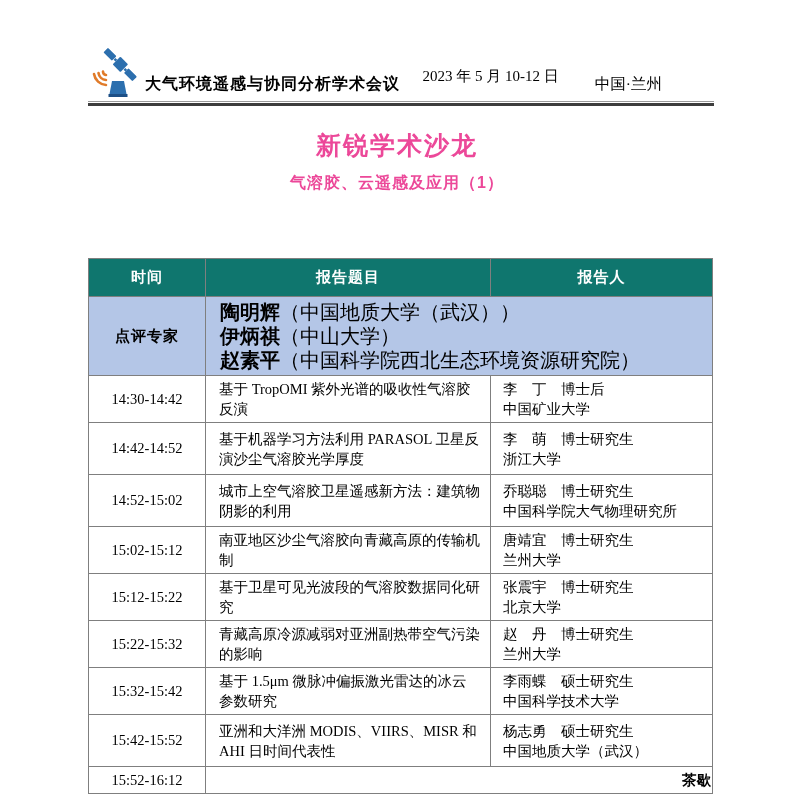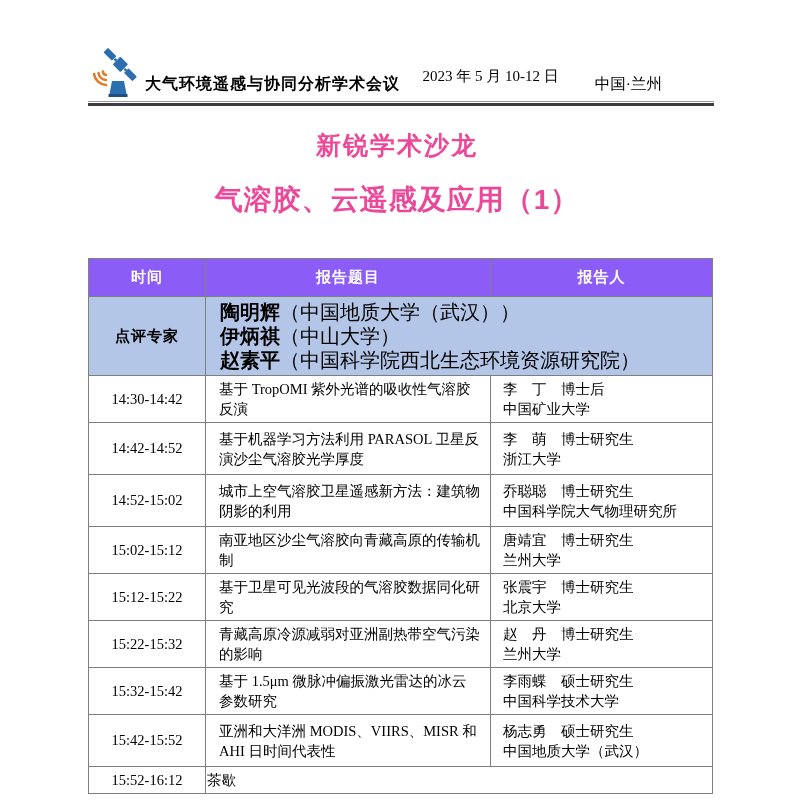--- a/index.html
+++ b/index.html
@@ -34,53 +34,53 @@
     position:absolute;left:88px;top:101px;width:626px;
     border-top:1px solid #9a9a9a;border-bottom:3px solid #3d3d3d;height:1px;
   }
 
   
   .titles{
     position:absolute;left:0;top:129px;width:794px;text-align:center;
     color:#ec4899;font-family:"Liberation Sans","DejaVu Sans",sans-serif;
   }
   .t1{font-size:25px;font-weight:bold;line-height:33px;letter-spacing:2px;}
-  .t2{font-size:28px;font-weight:bold;line-height:42px;letter-spacing:1px;margin-top:17px;}
+  .t2{font-size:16px;font-weight:bold;line-height:42px;letter-spacing:1px;}
   .t3{font-size:16px;font-weight:bold;margin-top:13px;letter-spacing:1px;}
   .t3 .gap{display:inline-block;width:28px;}
 
   
   table.sched{
     position:absolute;left:88px;top:258px;width:624px;
     border-collapse:collapse;table-layout:fixed;
     font-size:14.5px;
   }
   .sched col.c1{width:117px;}
   .sched col.c2{width:285px;}
   .sched col.c3{width:222px;}
   .sched th,.sched td{border:1px solid #7f7f7f;vertical-align:middle;}
   .sched th{
-    background:#8b5cf6;color:#ffffff;height:35px;
+    background:#0f766e;color:#ffffff;height:35px;
     font-family:"Liberation Sans","DejaVu Sans",sans-serif;
     font-size:15px;font-weight:bold;text-align:center;letter-spacing:1px;
   }
   tr.experts td{background:#B4C6E7;}
   td.experts-label{
     text-align:center;font-weight:bold;font-size:15px;
     font-family:"Liberation Sans","DejaVu Sans",sans-serif;letter-spacing:1px;
   }
   td.c-experts{padding:2px 6px 2px 14px;line-height:24px;font-size:20px;height:74px;}
   td.c-experts b{font-weight:bold;}
   tr.talk{height:44px;}
   tr.talk.tall{height:52px;}
   td.c-time{text-align:center;font-size:14.5px;white-space:nowrap;}
   td.c-title{padding:3px 10px 3px 13px;line-height:20px;text-align:left;}
   td.c-spk{padding:3px 6px 3px 12px;line-height:20px;text-align:left;}
   tr.break-row{height:27px;}
-  td.c-break{text-align:left;}
+  td.c-break{text-align:right;font-weight:bold;}
 </style>
 </head>
 <body>
 
 <div class="page">
 
   <div class="hdr">
     <span class="logo">
       <svg width="54" height="52" viewBox="0 0 54 52" aria-hidden="true">
 

